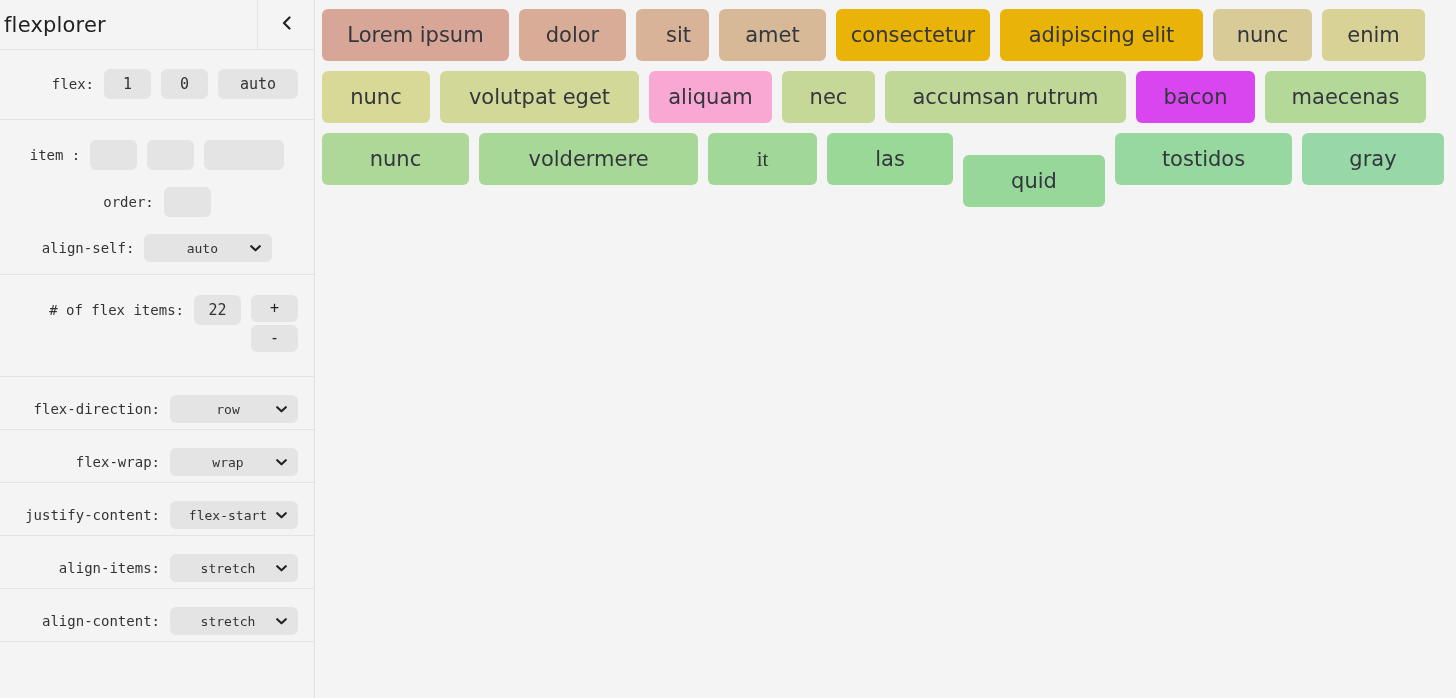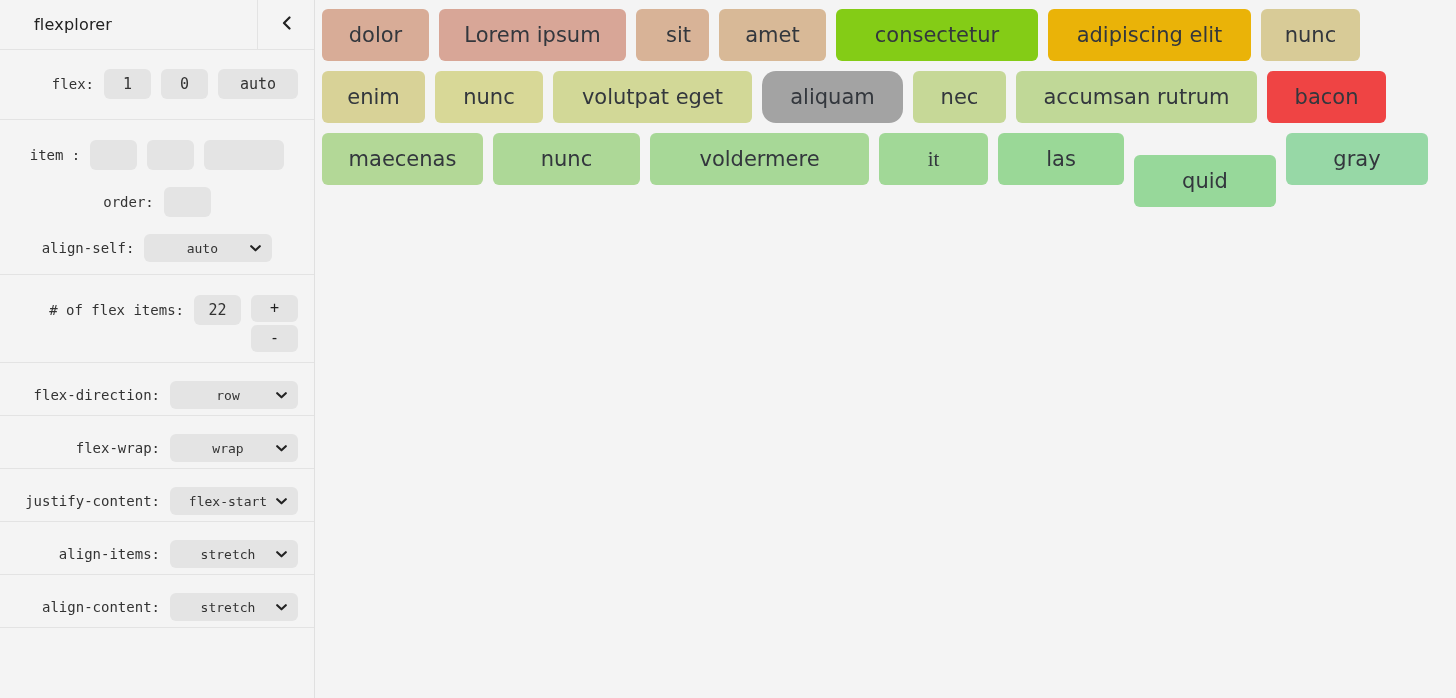--- a/index.html
+++ b/index.html
@@ -24,22 +24,22 @@
   .sidebar-header {
     height: 50px;
     display: flex;
     align-items: stretch;
     border-bottom: 1px solid #e3e3e3;
   }
   .app-title {
     flex: 1;
     display: flex;
     align-items: center;
-    padding-left: 34px;
-    font-size: 16px;
+    padding-left: 4px;
+    font-size: 21px;
     color: #222;
     letter-spacing: 0.2px;
   }
   .collapse-btn {
     width: 57px;
     border-left: 1px solid #e3e3e3;
     display: flex;
     align-items: center;
     justify-content: center;
     cursor: pointer;
@@ -58,21 +58,21 @@
     align-items: center;
     justify-content: flex-end;
     gap: 10px;
   }
   .side-row label { white-space: pre; }
 
   .sec-flex { padding-top: 19px; padding-bottom: 20px; }
   .sec-item { padding-top: 20px; padding-bottom: 12px; }
   .sec-item .side-row { margin-bottom: 17px; justify-content: center; }
   .sec-item .side-row:last-child { margin-bottom: 0; }
-  .sec-count { padding-top: 20px; padding-bottom: 10px; }
+  .sec-count { padding-top: 20px; padding-bottom: 24px; }
   .sec-select { padding-top: 18px; padding-bottom: 6px; }
 
   .ctl {
     background: #e4e4e4;
     border: none;
     border-radius: 6px;
     height: 30px;
     font-family: "DejaVu Sans Mono", monospace;
     font-size: 15px;
     color: #333;
@@ -275,35 +275,36 @@
             </svg>
         </span>
       </div>
     </div>
   </div>
 
 </div>
 
 <div class="main">
   <div class="flex-container">
+      <div class="flex-item" style="background: rgb(216, 166, 151); width: 187px;">Lorem ipsum</div>
       <div class="flex-item" style="background: rgb(216, 172, 151); width: 107px;">dolor</div>
-      <div class="flex-item" style="background: rgb(216, 166, 151); width: 187px;">Lorem ipsum</div>
       <div class="flex-item" style="background: rgb(216, 179, 151); width: 73px; padding-left: 12px;">sit</div>
       <div class="flex-item" style="background: rgb(216, 185, 151); width: 107px;">amet</div>
-      <div class="flex-item" style="background: #84cc16; width: 202px;">consectetur</div>
+      <div class="flex-item" style="background: #eab308; width: 154px;">consectetur</div>
       <div class="flex-item" style="background: #eab308; width: 203px;">adipiscing elit</div>
       <div class="flex-item" style="background: rgb(216, 203, 151); width: 99px;">nunc</div>
       <div class="flex-item" style="background: rgb(216, 210, 151); width: 103px;">enim</div>
       <div class="flex-item" style="background: rgb(216, 216, 151); width: 108px;">nunc</div>
       <div class="flex-item" style="background: rgb(210, 216, 151); width: 199px;">volutpat eget</div>
-      <div class="flex-item" style="background: #a3a3a3; width: 141px; border-radius: 14px;">aliquam</div>
+      <div class="flex-item" style="background: #f9a8d4; width: 123px;">aliquam</div>
       <div class="flex-item" style="background: rgb(198, 216, 151); width: 93px;">nec</div>
       <div class="flex-item" style="background: rgb(192, 216, 151); width: 241px;">accumsan rutrum</div>
-      <div class="flex-item" style="background: #ef4444; width: 119px;">bacon</div>
+      <div class="flex-item" style="background: #d946ef; width: 119px;">bacon</div>
       <div class="flex-item" style="background: rgb(179, 216, 151); width: 161px;">maecenas</div>
       <div class="flex-item" style="background: rgb(173, 216, 151); width: 147px;">nunc</div>
       <div class="flex-item" style="background: rgb(167, 216, 151); width: 219px;">voldermere</div>
       <div class="flex-item" style="background: rgb(161, 216, 151); width: 109px; font-family: Liberation Serif, serif;">it</div>
       <div class="flex-item" style="background: rgb(154, 216, 151); width: 126px;">las</div>
       <div class="flex-item" style="background: rgb(151, 216, 154); width: 142px; margin-top: 27px;">quid</div>
+      <div class="flex-item" style="background: rgb(151, 216, 160); width: 177px;">tostidos</div>
       <div class="flex-item" style="background: rgb(151, 216, 166); width: 142px;">gray</div>
     </div>
 </div>
 
 </body></html>

